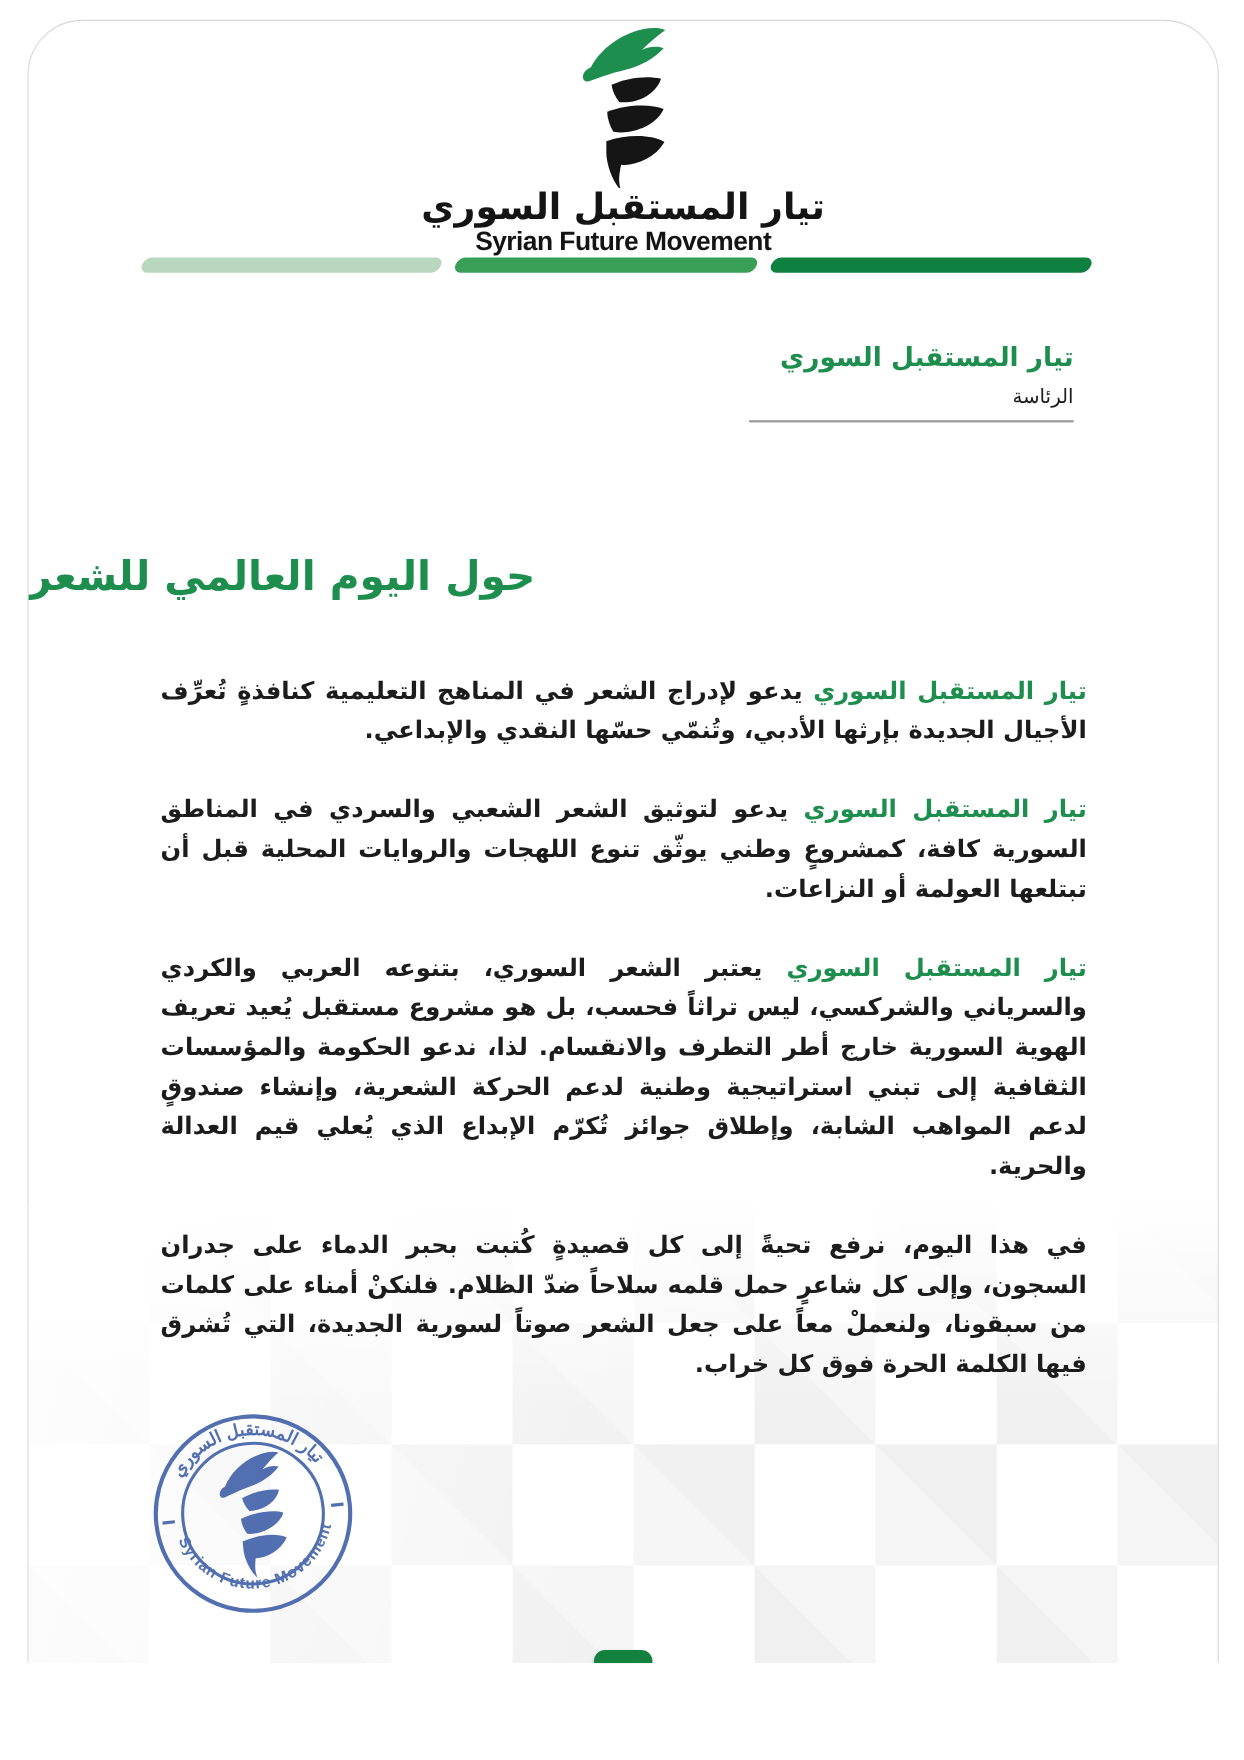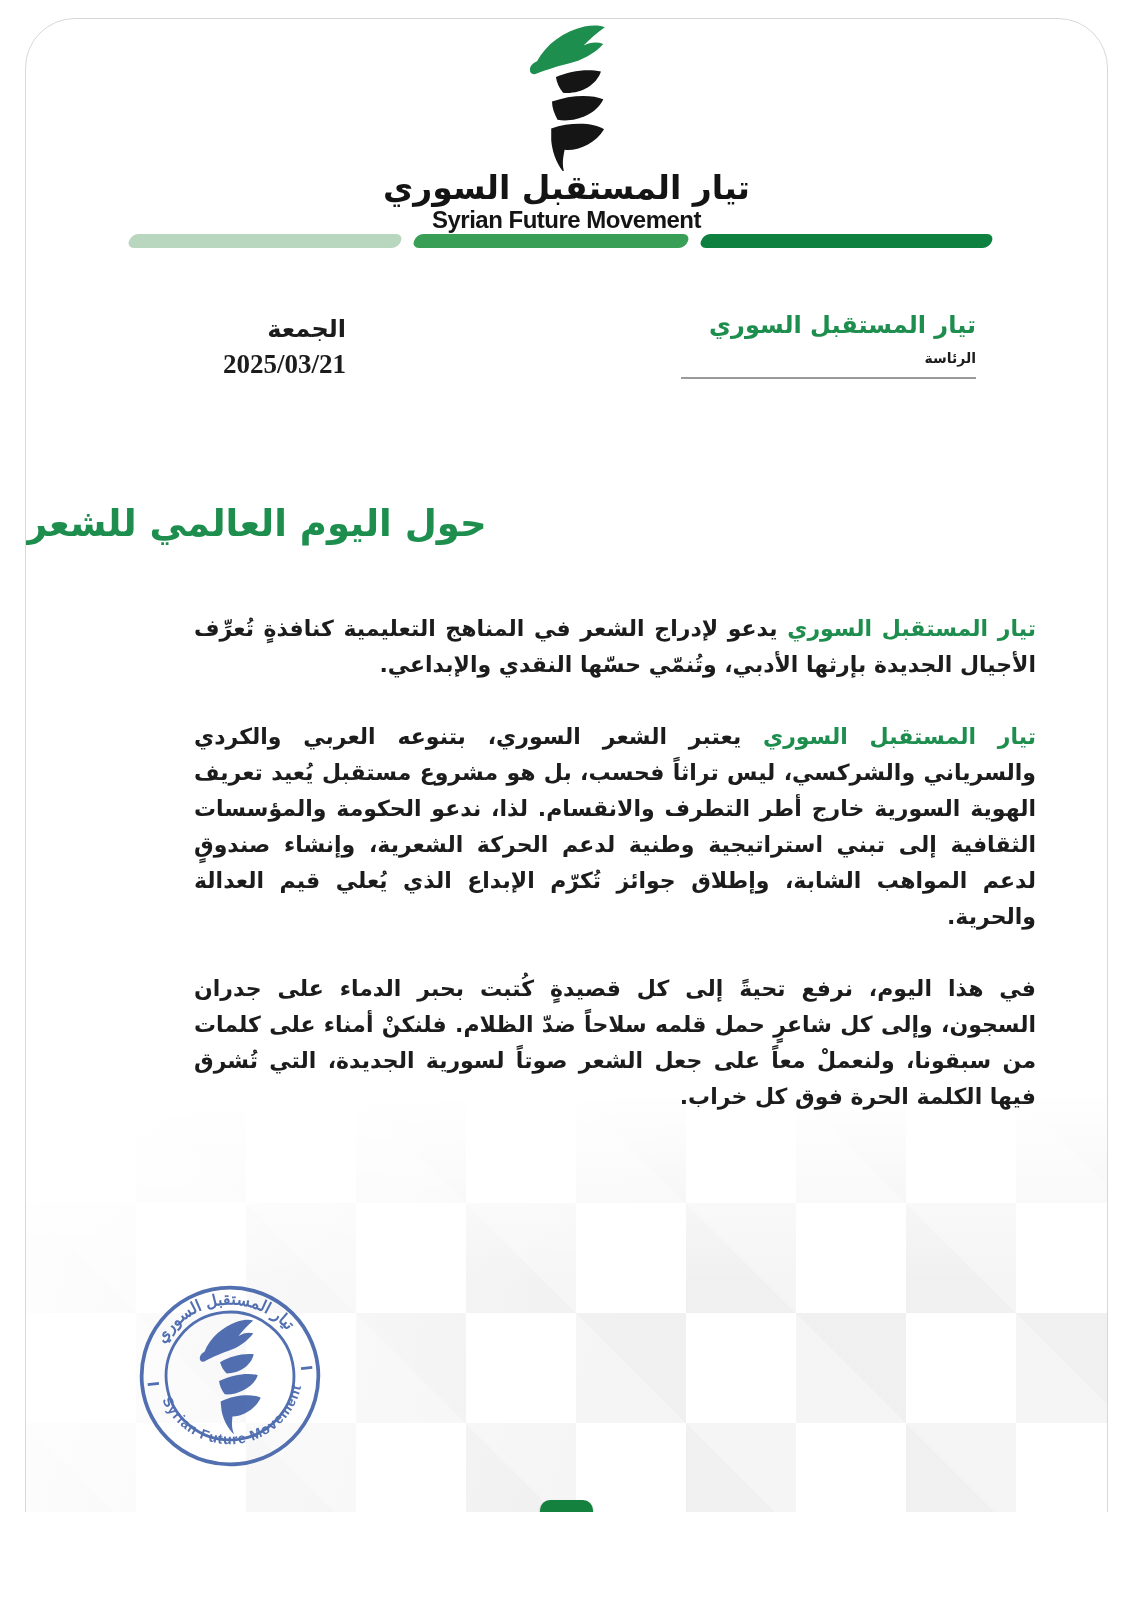--- a/index.html
+++ b/index.html
@@ -28,32 +28,32 @@
 
   .bar{position:absolute;top:215px;left:103px;width:877px;display:flex;gap:13px;z-index:2;}
   .bar .seg{height:14px;border-radius:7px;transform:skewX(-18deg);}
   .seg1{width:272px;background:#b9d7bf;}
   .seg2{width:274px;background:#3a9f56;}
   .seg3{width:291px;background:#0e8140;}
 
   
   .meta-right{position:absolute;top:292px;right:131px;text-align:right;direction:rtl;z-index:2;}
   .meta-right .org{color:#1d8e4d;font-size:24px;font-weight:bold;margin-bottom:11px;}
-  .meta-right .line{font-size:14px;font-weight:bold;margin-bottom:11px;}
+  .meta-right .line{font-size:18px;font-weight:normal;margin-bottom:11px;}
   .meta-underline{width:295px;height:2px;background:#9a9a9a;margin-top:6px;margin-right:auto;margin-left:0;}
   .meta-left{position:absolute;top:296px;left:145px;width:175px;text-align:right;z-index:2;}
   .meta-left .weekday{font-size:24px;font-weight:bold;direction:rtl;margin-bottom:6px;}
   .meta-left .date{font-family:"Liberation Serif",serif;font-size:27px;font-weight:bold;direction:ltr;}
 
   .doc-title{position:absolute;top:458px;left:0;right:0;text-align:left;color:#1d8e4d;
              font-size:37px;font-weight:bold;direction:rtl;z-index:2;}
 
   
   .body{position:absolute;top:592px;left:120px;width:842px;direction:rtl;text-align:justify;
-        font-size:22px;font-weight:bold;line-height:36px;color:#1c1c1c;z-index:2;margin-left:48px;}
+        font-size:22px;font-weight:bold;line-height:36px;color:#1c1c1c;z-index:2;}
   .body p{margin:0 0 36px 0;}
   .body .lead{color:#1d8e4d;}
 
   
   .stamp{position:absolute;top:1263px;left:110px;width:188px;height:188px;z-index:2;opacity:0.93;
          transform:rotate(-6deg);}
   .stamp text{fill:#4565ab;font-family:"Liberation Sans",sans-serif;font-weight:bold;}
 
   
   .badge{position:absolute;top:1481px;left:514px;width:53px;height:41px;background:#14813f;
@@ -100,31 +100,31 @@
       <div class="seg seg1"></div>
       <div class="seg seg2"></div>
       <div class="seg seg3"></div>
     </div>
 
     <div class="meta-right">
       <div class="org">تيار المستقبل السوري</div>
       <div class="line">الرئاسة</div>
       <div class="meta-underline"></div>
     </div>
-    <div class="meta-left">
-      <div class="weekday">الجمعة</div>
-      <div class="date">2025/03/21</div>
-    </div>
 
     <h1 class="doc-title">حول اليوم العالمي للشعر</h1>
 
     <main class="body">
       <p>
         <span class="lead">تيار المستقبل السوري</span>
         <span>يدعو لإدراج الشعر في المناهج التعليمية كنافذةٍ تُعرِّف الأجيال الجديدة بإرثها الأدبي، وتُنمّي حسّها النقدي والإبداعي.</span>
+      </p>
+      <p>
+        <span class="lead">تيار المستقبل السوري</span>
+        <span>يدعو لتوثيق الشعر الشعبي والسردي في المناطق السورية كافة، كمشروعٍ وطني يوثّق تنوع اللهجات والروايات المحلية قبل أن تبتلعها العولمة أو النزاعات.</span>
       </p>
       <p>
         <span class="lead">تيار المستقبل السوري</span>
         <span>يعتبر الشعر السوري، بتنوعه العربي والكردي والسرياني والشركسي، ليس تراثاً فحسب، بل هو مشروع مستقبل يُعيد تعريف الهوية السورية خارج أطر التطرف والانقسام. لذا، ندعو الحكومة والمؤسسات الثقافية إلى تبني استراتيجية وطنية لدعم الحركة الشعرية، وإنشاء صندوقٍ لدعم المواهب الشابة، وإطلاق جوائز تُكرّم الإبداع الذي يُعلي قيم العدالة والحرية.</span>
       </p>
       <p>
         <span>في هذا اليوم، نرفع تحيةً إلى كل قصيدةٍ كُتبت بحبر الدماء على جدران السجون، وإلى كل شاعرٍ حمل قلمه سلاحاً ضدّ الظلام. فلنكنْ أمناء على كلمات من سبقونا، ولنعملْ معاً على جعل الشعر صوتاً لسورية الجديدة، التي تُشرق فيها الكلمة الحرة فوق كل خراب.</span><br>
       </p>
     </main>
 

